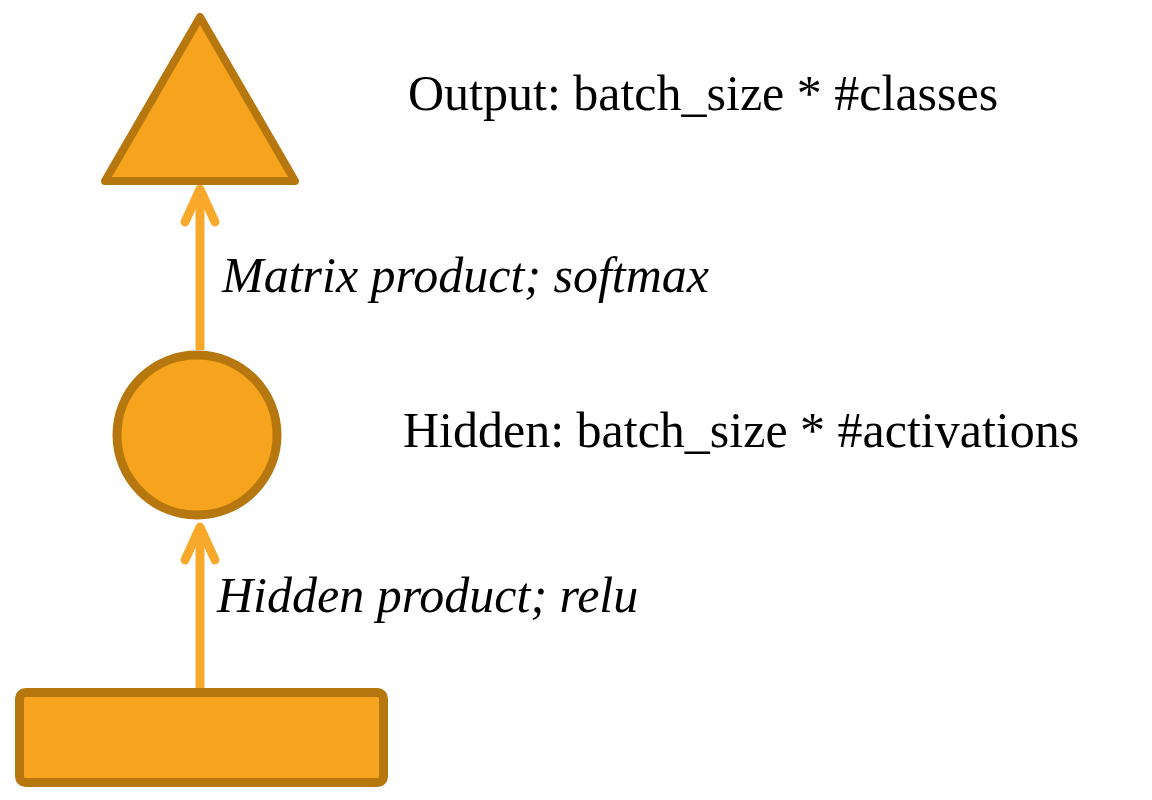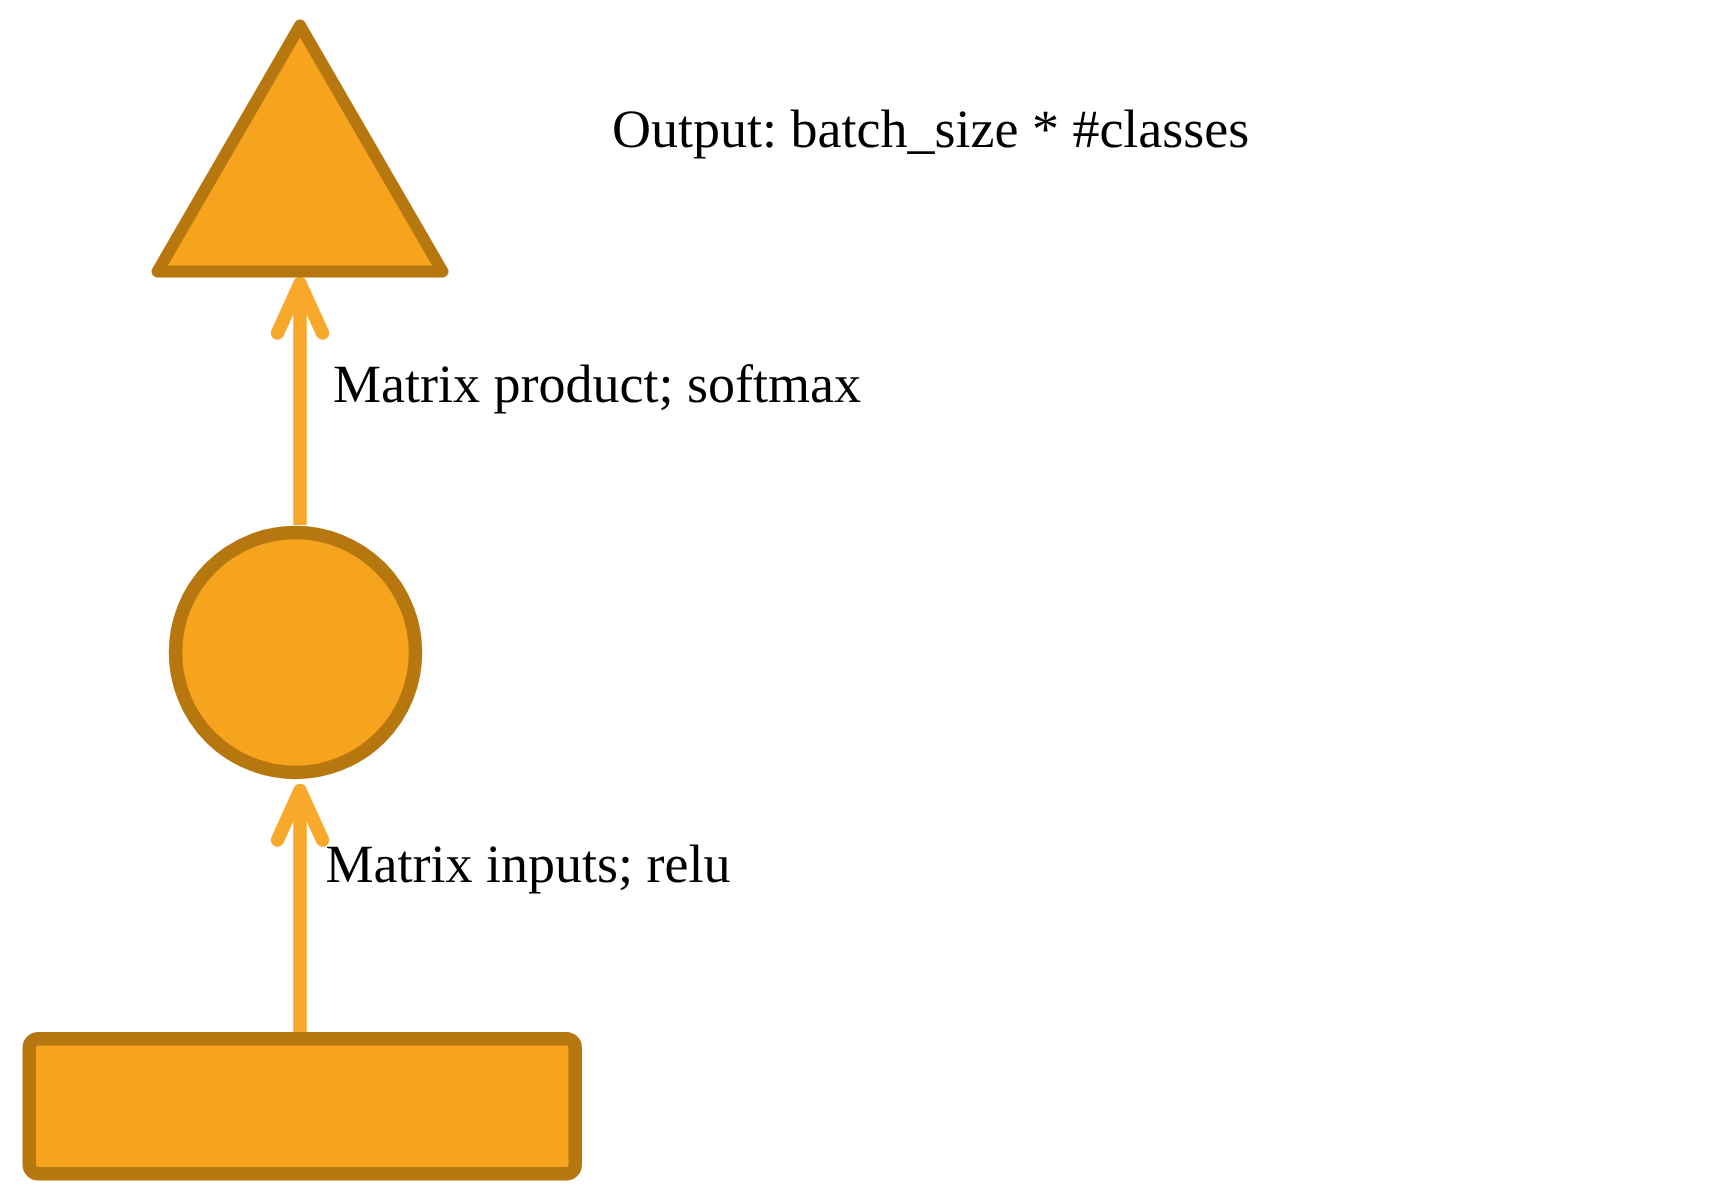--- a/index.html
+++ b/index.html
@@ -16,28 +16,30 @@
     font-family: "Liberation Serif", "DejaVu Serif", serif;
   }
   .shapes-svg {
     position: absolute;
     left: 0;
     top: 0;
   }
   .label {
     position: absolute;
     color: #000000;
-    font-size: 36px;
+    font-size: 50px;
     line-height: 1;
     white-space: nowrap;
   }
   .node-label {
     font-style: normal;
   }
   .edge-label {
+    font-style: italic;
+    margin-top: 12px;
   }
   .label-output { left: 408px; top: 68px; }
   .label-softmax { left: 222px; top: 238px; }
   .label-hidden { left: 403px; top: 405px; }
   .label-relu { left: 217px; top: 558px; }
   .label-input { left: 411px; top: 713px; }
 </style>
 </head>
 <body>
 
@@ -59,17 +61,18 @@
 
     <circle cx="197" cy="435" r="80" stroke-width="9" fill="#F6A31E" stroke="#B7770F"></circle>
 
     <rect x="19.5" y="692.5" width="364" height="90" rx="6" stroke-width="9" stroke-linejoin="round" fill="#F6A31E" stroke="#B7770F"></rect>
   </svg>
 
   <div class="label node-label label-output">Output: batch_size * #classes</div>
 
   <div class="label edge-label label-softmax">Matrix product; softmax</div>
 
+  <div class="label node-label label-hidden">Hidden: batch_size * #activations</div>
 
-  <div class="label edge-label label-relu">Matrix inputs; relu</div>
+  <div class="label edge-label label-relu">Hidden product; relu</div>
 
 
 </div>
 
 </body></html>

